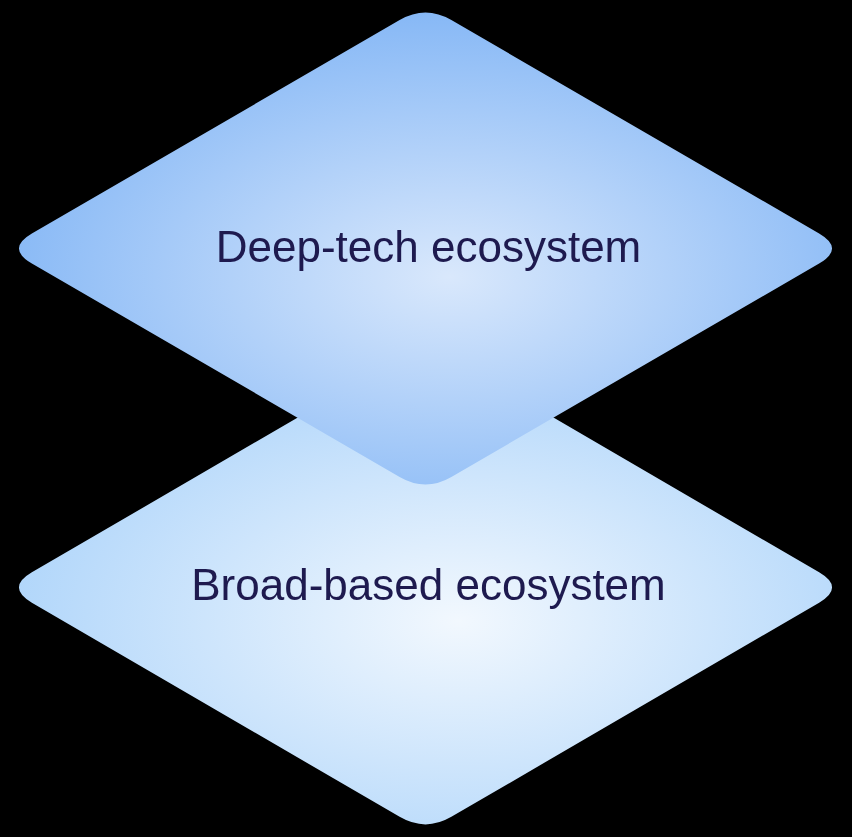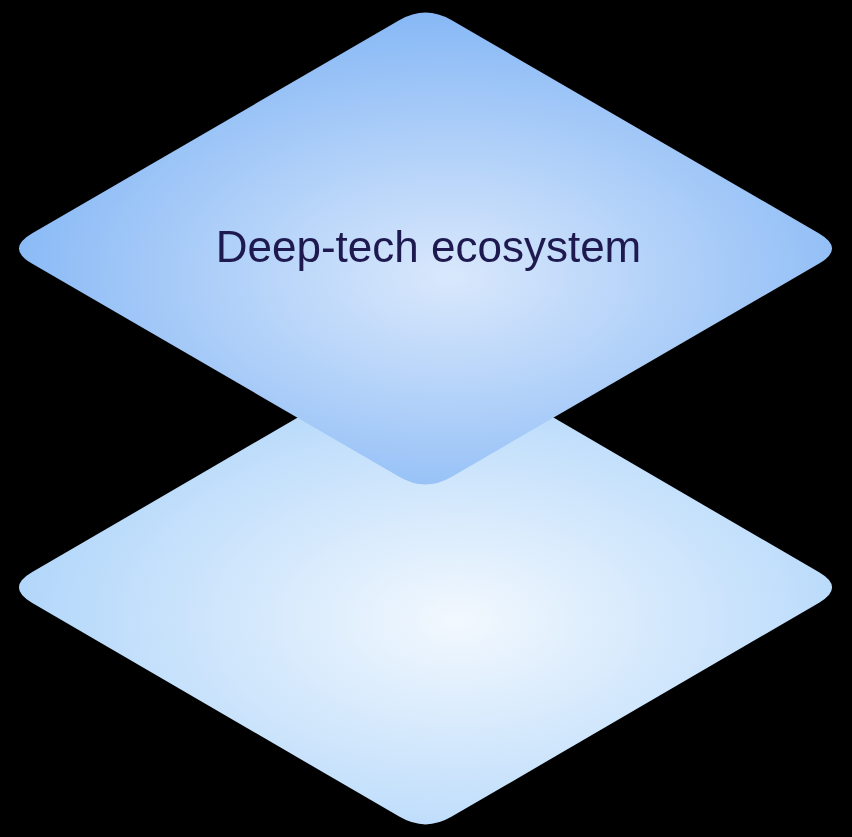--- a/index.html
+++ b/index.html
@@ -92,14 +92,15 @@
              Q 840 244 814.1 259.1
              L 445.9 472.9
              Q 420 488 394.1 472.9
              L 25.9 259.1
              Q 0 244 25.9 228.9
              Z" fill="url(#grad-deep)"></path>
   </svg>
 
   <div class="layer-label label-top">Deep-tech ecosystem</div>
 
+  <div class="layer-label label-bottom">Broad-based ecosystem</div>
 
 </div>
 
 </body></html>

